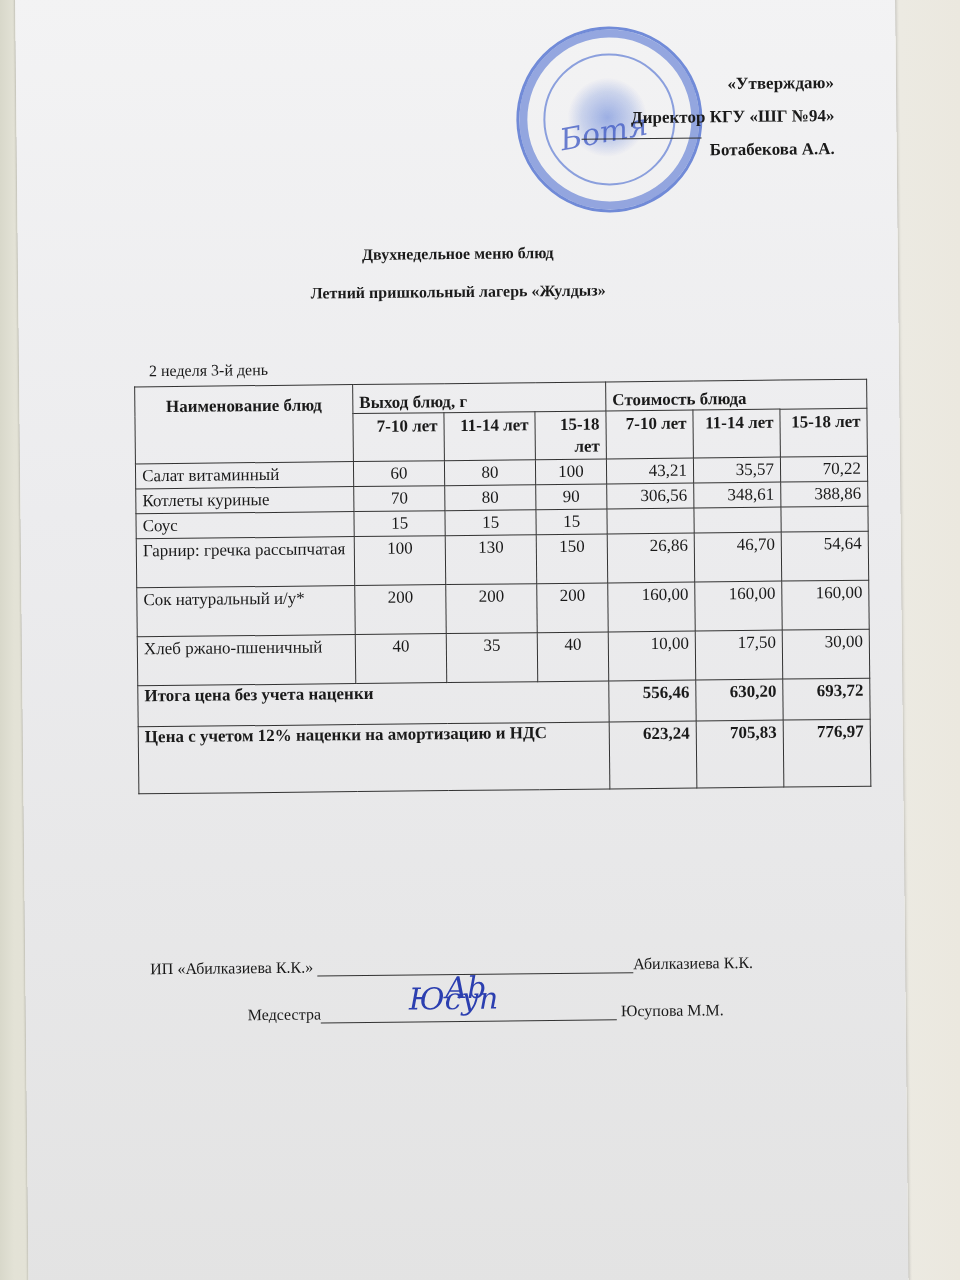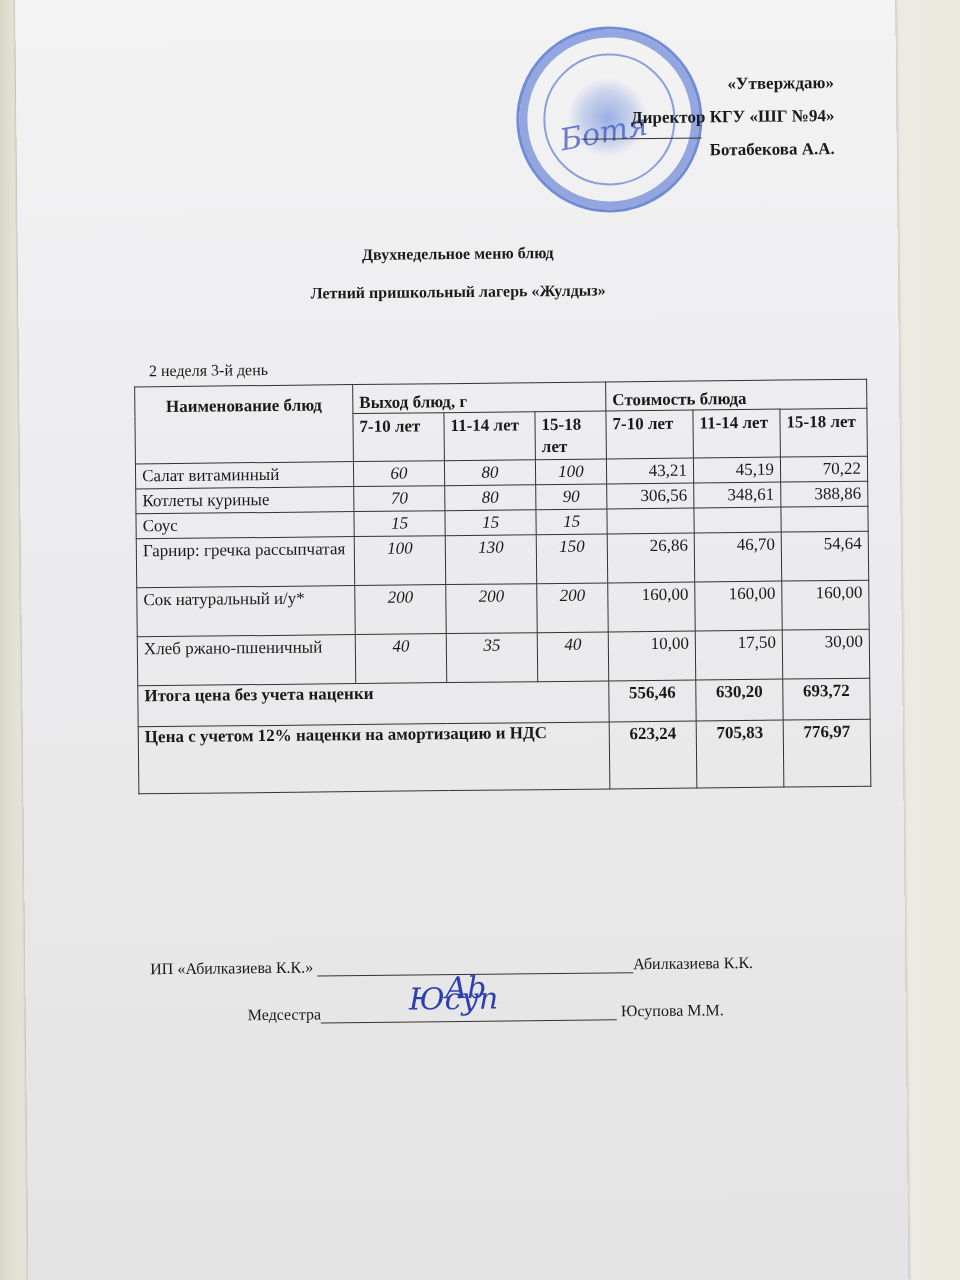--- a/index.html
+++ b/index.html
@@ -58,28 +58,28 @@
   table.menu {
     position: absolute; left: 115px; top: 393px;
     border-collapse: collapse; font-size: 17px;
   }
   table.menu td, table.menu th {
     border: 1px solid #333; padding: 0 6px; vertical-align: top;
   }
   table.menu th { font-weight: bold; }
   .h-name { width: 205px; text-align: center; padding-top: 10px !important; height: 65px; }
   .h-group { text-align: left; padding-top: 8px !important; }
-  .h-age { text-align: left; height: 45px; padding-top: 2px !important; line-height: 22px; }
+  .h-age { text-align: right; height: 45px; padding-top: 2px !important; line-height: 22px; }
   .c-name { text-align: left; line-height: 24px; }
-  .c-num { text-align: center; line-height: 24px; font-style: italic; }
+  .c-num { text-align: center; line-height: 24px; }
   .c-cost { text-align: right; line-height: 24px; margin-left: 20px; }
   .w-yield { width: 78px; }
   .w-yield2 { width: 58px; }
   .w-cost { width: 74px; }
-  .total td { font-weight: bold; text-align: center; }
+  .total td { font-weight: bold; }
   .total .c-label { text-align: left; }
   .row-2line td { height: 48px; }
   .row-total td { height: 40px; }
   .row-vat td { height: 66px; }
   .sig1 { position: absolute; left: 125px; top: 966px; white-space: nowrap; }
   .sig2 { position: absolute; left: 222px; top: 1013px; white-space: nowrap; }
   .uline { display: inline-block; border-bottom: 1px solid #333; vertical-align: bottom; height: 18px; position: relative; }
   .hand {
     position: absolute; font-style: italic; font-family: "DejaVu Serif", serif; color: #2c3fb0;
     font-size: 30px; top: -22px;
@@ -124,21 +124,21 @@
       <th class="h-age w-cost">11-14 лет</th>
       <th class="h-age w-cost">15-18 лет</th>
     </tr>
 
     <tr>
       <td class="c-name">Салат витаминный</td>
       <td class="c-num">60</td>
       <td class="c-num">80</td>
       <td class="c-num">100</td>
       <td class="c-cost">43,21</td>
-      <td class="c-cost">45,19</td>
+      <td class="c-cost">35,57</td>
       <td class="c-cost">70,22</td>
     </tr>
     <tr>
       <td class="c-name">Котлеты куриные</td>
       <td class="c-num">70</td>
       <td class="c-num">80</td>
       <td class="c-num">90</td>
       <td class="c-cost">306,56</td>
       <td class="c-cost">348,61</td>
       <td class="c-cost">388,86</td>

